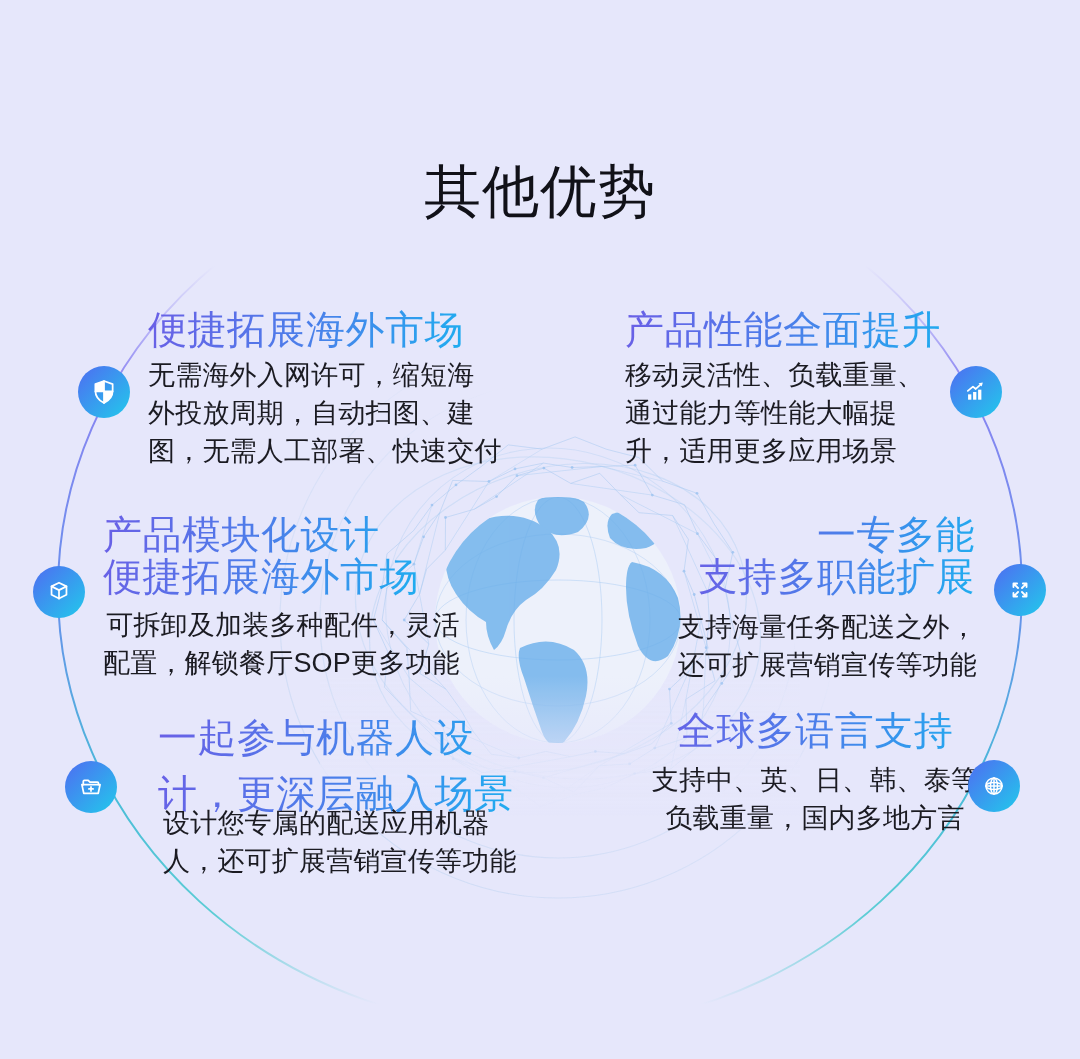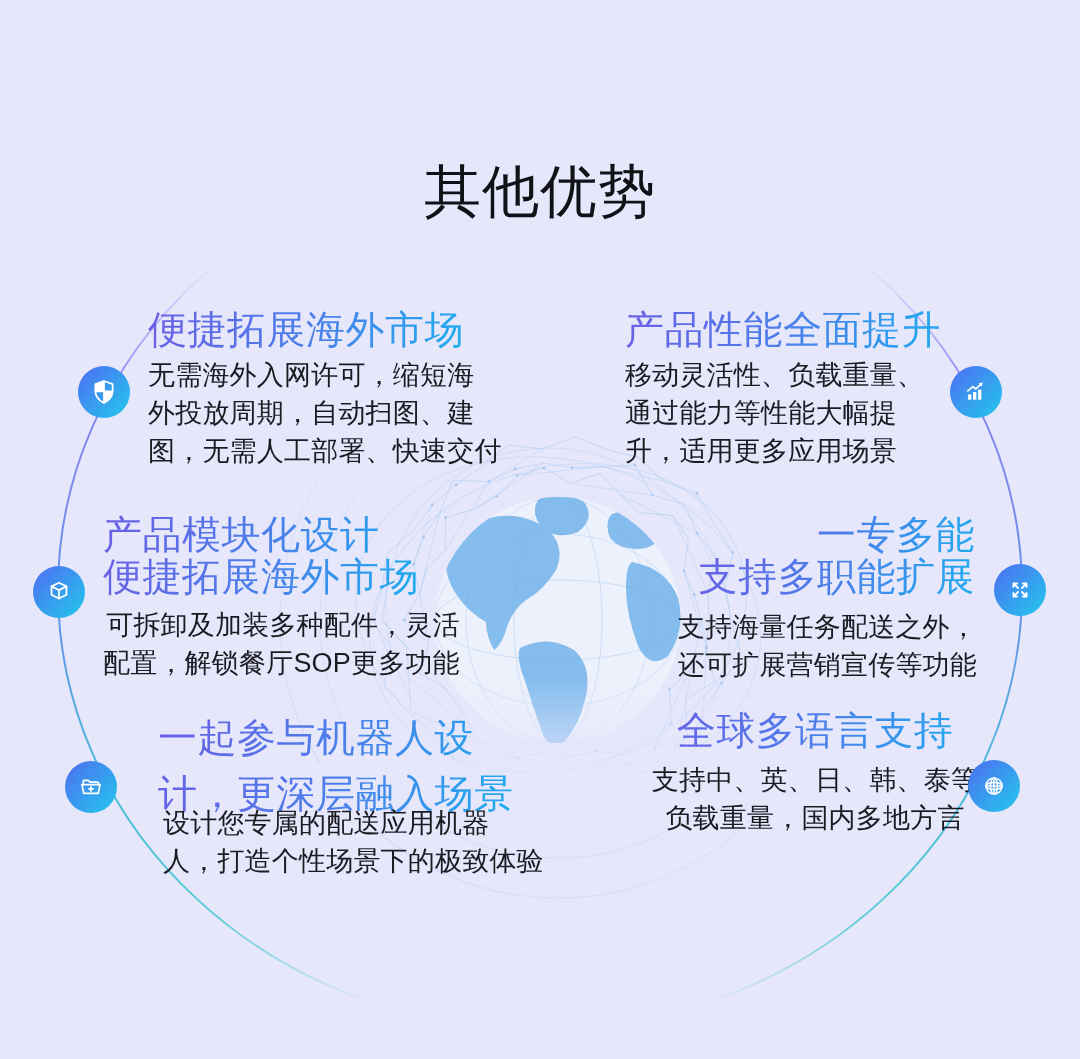--- a/index.html
+++ b/index.html
@@ -194,21 +194,21 @@
 配置，解锁餐厅SOP更多功能</div>
 
   <div class="f-title" id="f4-title">一专多能
 支持多职能扩展</div>
   <div class="f-body" id="f4-body">支持海量任务配送之外，
 还可扩展营销宣传等功能</div>
 
   <div class="f-title" id="f5-title">一起参与机器人设
 计，更深层融入场景</div>
   <div class="f-body" id="f5-body">设计您专属的配送应用机器
-人，打造个性场景下的极致体验</div>
+人，还可扩展营销宣传等功能</div>
 
   <div class="f-title" id="f6-title">全球多语言支持</div>
   <div class="f-body" id="f6-body">支持中、英、日、韩、泰等
 负载重量，国内多地方言</div>
 
   <div class="icon-circle" id="i1">
     <svg width="28" height="28" viewBox="0 0 24 24" fill="none" stroke="#fff" stroke-width="1.5" stroke-linejoin="round" stroke-linecap="round">
       <defs>
           <clipPath id="shieldClip">
         <path d="M12 2.6 L19.4 5.2 V10.8 C19.4 15.7 16.3 19.5 12 21.4 C7.7 19.5 4.6 15.7 4.6 10.8 V5.2 Z"></path>

